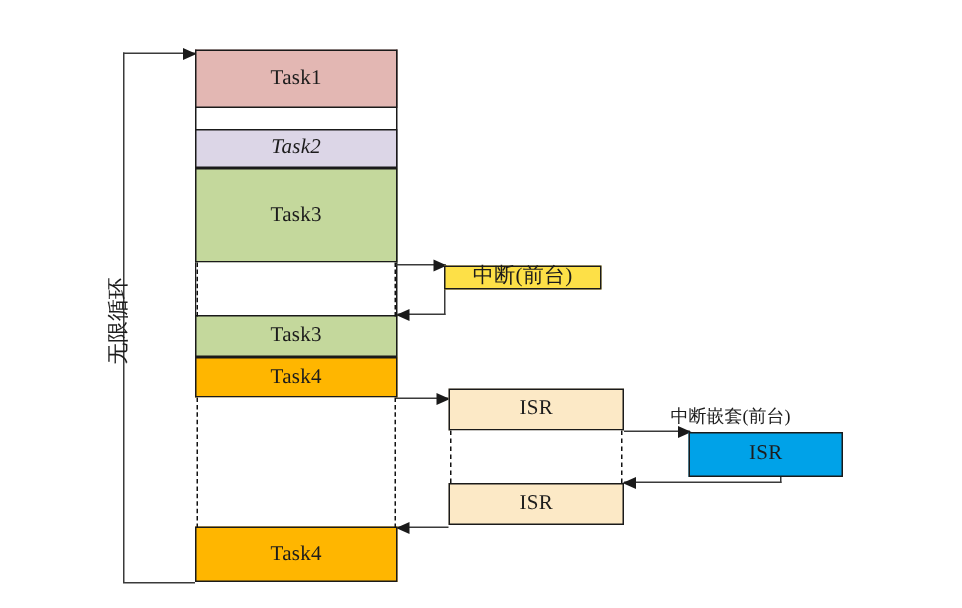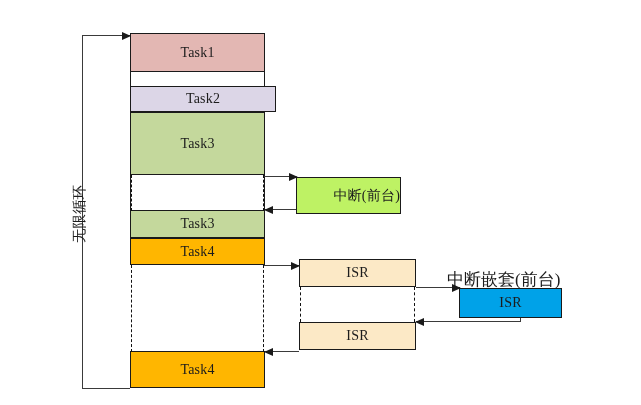--- a/index.html
+++ b/index.html
@@ -25,21 +25,21 @@
     align-items: center;
     justify-content: center;
     color: #1c1c1c;
     font-size: 14px;
     letter-spacing: 0.2px;
     line-height: 1;
   }
   .label {
     position: absolute;
     color: #1c1c1c;
-    font-size: 17px;
+    font-size: 12px;
     line-height: 1;
     white-space: nowrap;
   }
   .hline {
     position: absolute;
     height: 0;
     border-top: 1px solid #3a3a3a;
   }
   .vline {
     position: absolute;
@@ -104,22 +104,22 @@
   <div class="vcaption" style="left:72px; top:243px;">无限循环</div>
 
   <div class="vline" style="left:130px; top:33px; height:178px; border-color:#1a1a1a;"></div>
   <div class="vline" style="left:264px; top:33px; height:178px; border-color:#1a1a1a;"></div>
 
   <div class="box" style="left:130px; top:33px; width:135px; height:39px;
        background:#e3b7b3;">
     <span>Task1</span>
   </div>
 
-  <div class="box" style="left:130px; top:86px; width:146px; height:26px;
-       background:#dcd6e7;">
+  <div class="box" style="left:130px; top:86px; width:135px; height:26px;
+       background:#dcd6e7;font-style:italic;">
     <span>Task2</span>
   </div>
 
   <div class="box" style="left:130px; top:112px; width:135px; height:63px;
        background:#c4d89c;">
     <span>Task3</span>
   </div>
 
   <div class="gap" style="left:131px; top:175px; width:133px; height:35px;"></div>
 
@@ -144,22 +144,22 @@
   <div class="dashed-v" style="left:263px; top:175px; height:36px;"></div>
   <div class="dashed-v" style="left:131px; top:265px; height:87px;"></div>
   <div class="dashed-v" style="left:263px; top:265px; height:87px;"></div>
 
   <div class="hline arrow-r" style="left:264px; top:176px; width:33px;"></div>
 
   <div class="hline arrow-l" style="left:265px; top:209px; width:32px;"></div>
 
   <div class="vline" style="left:296px; top:176px; height:34px;"></div>
 
-  <div class="box" style="left:296px; top:177px; width:105px; height:37px;
-       background:#bef264;justify-content:flex-end;">
+  <div class="box" style="left:296px; top:177px; width:105px; height:16px;
+       background:#fde047;">
     <span>中断(前台)</span>
   </div>
 
   <div class="hline arrow-r" style="left:264px; top:265px; width:35px;"></div>
 
   <div class="hline arrow-l" style="left:265px; top:351px; width:34px;"></div>
 
   <div class="box" style="left:299px; top:259px; width:117px; height:28px;
        background:#fce9c6;">
     <span>ISR</span>

